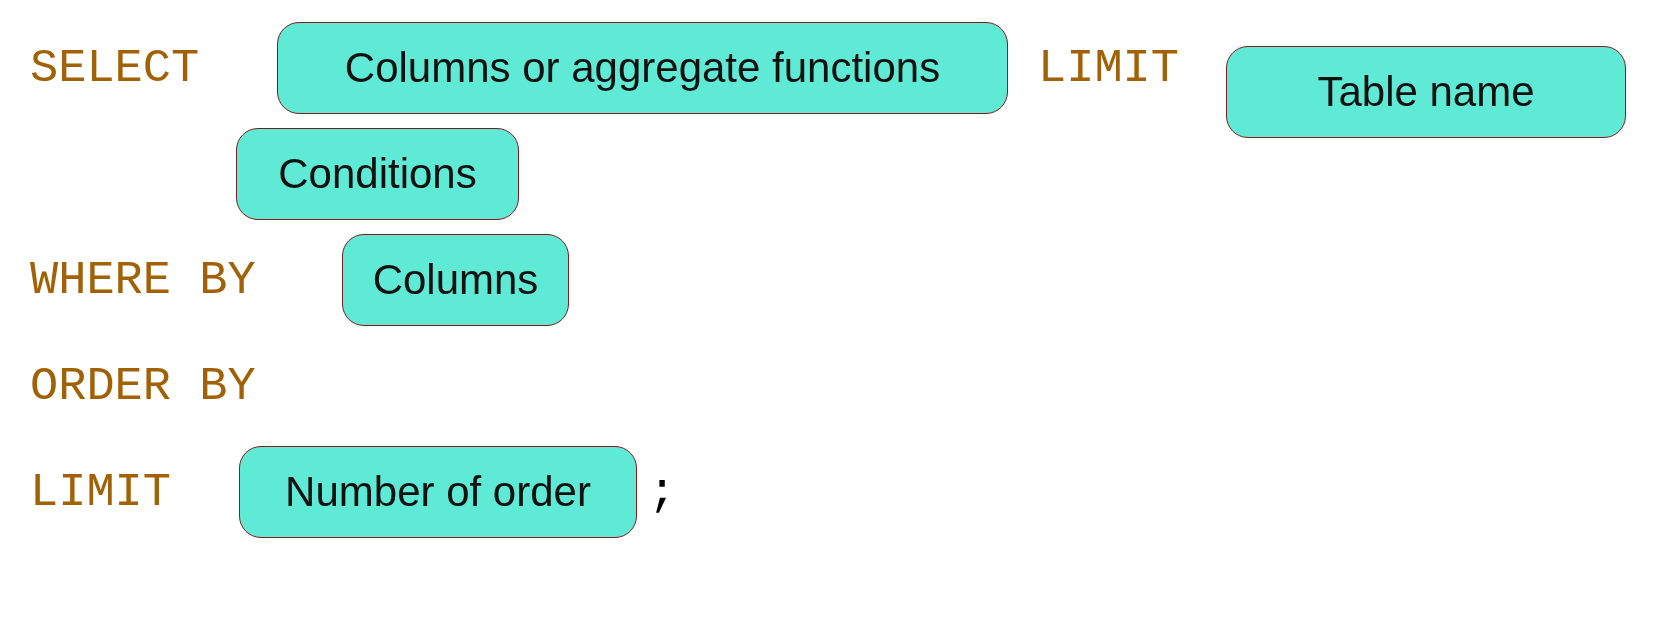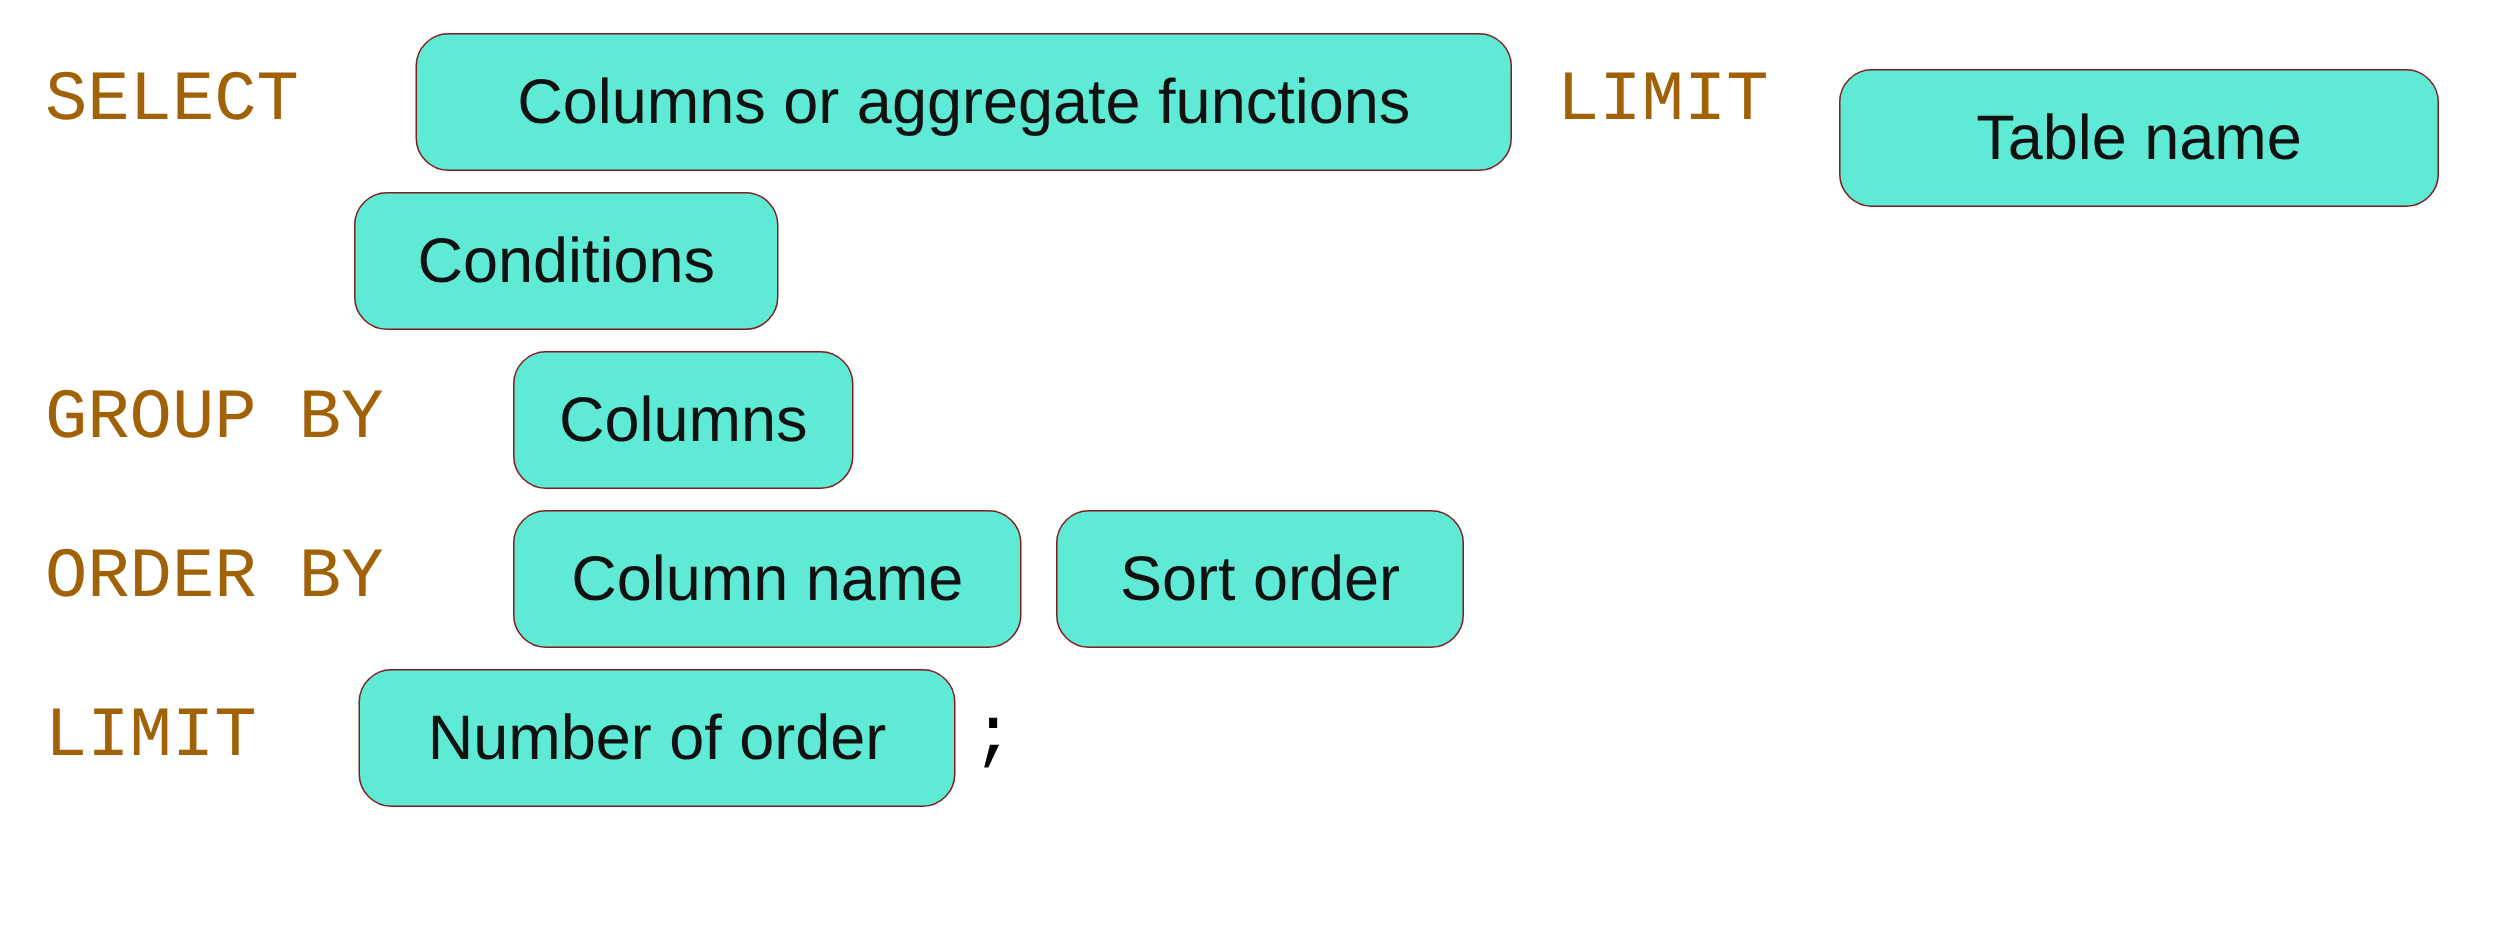--- a/index.html
+++ b/index.html
@@ -126,37 +126,31 @@
   </div>
 
   <div class="row" id="row-where">
 
     <div class="slot abs" id="slot-where">
       <span class="slot-label">Conditions</span>
     </div>
   </div>
 
   <div class="row" id="row-groupby">
-    <span class="kw abs" id="kw-groupby">GROUP BY</span>
+    <span class="kw abs" id="kw-groupby">WHERE BY</span>
 
     <div class="slot abs" id="slot-group">
       <span class="slot-label">Columns</span>
     </div>
   </div>
 
   <div class="row" id="row-orderby">
     <span class="kw abs" id="kw-orderby">ORDER BY</span>
 
-    <div class="slot abs" id="slot-ordercol">
-      <span class="slot-label">Column name</span>
-    </div>
 
-    <div class="slot abs" id="slot-ordersort">
-      <span class="slot-label">Sort order</span>
-    </div>
   </div>
 
   <div class="row" id="row-limit">
     <span class="kw abs" id="kw-limit">LIMIT</span>
 
     <div class="slot abs" id="slot-limit">
       <span class="slot-label">Number of order</span>
     </div>
 
     <span class="punct abs" id="semicolon">;</span>

